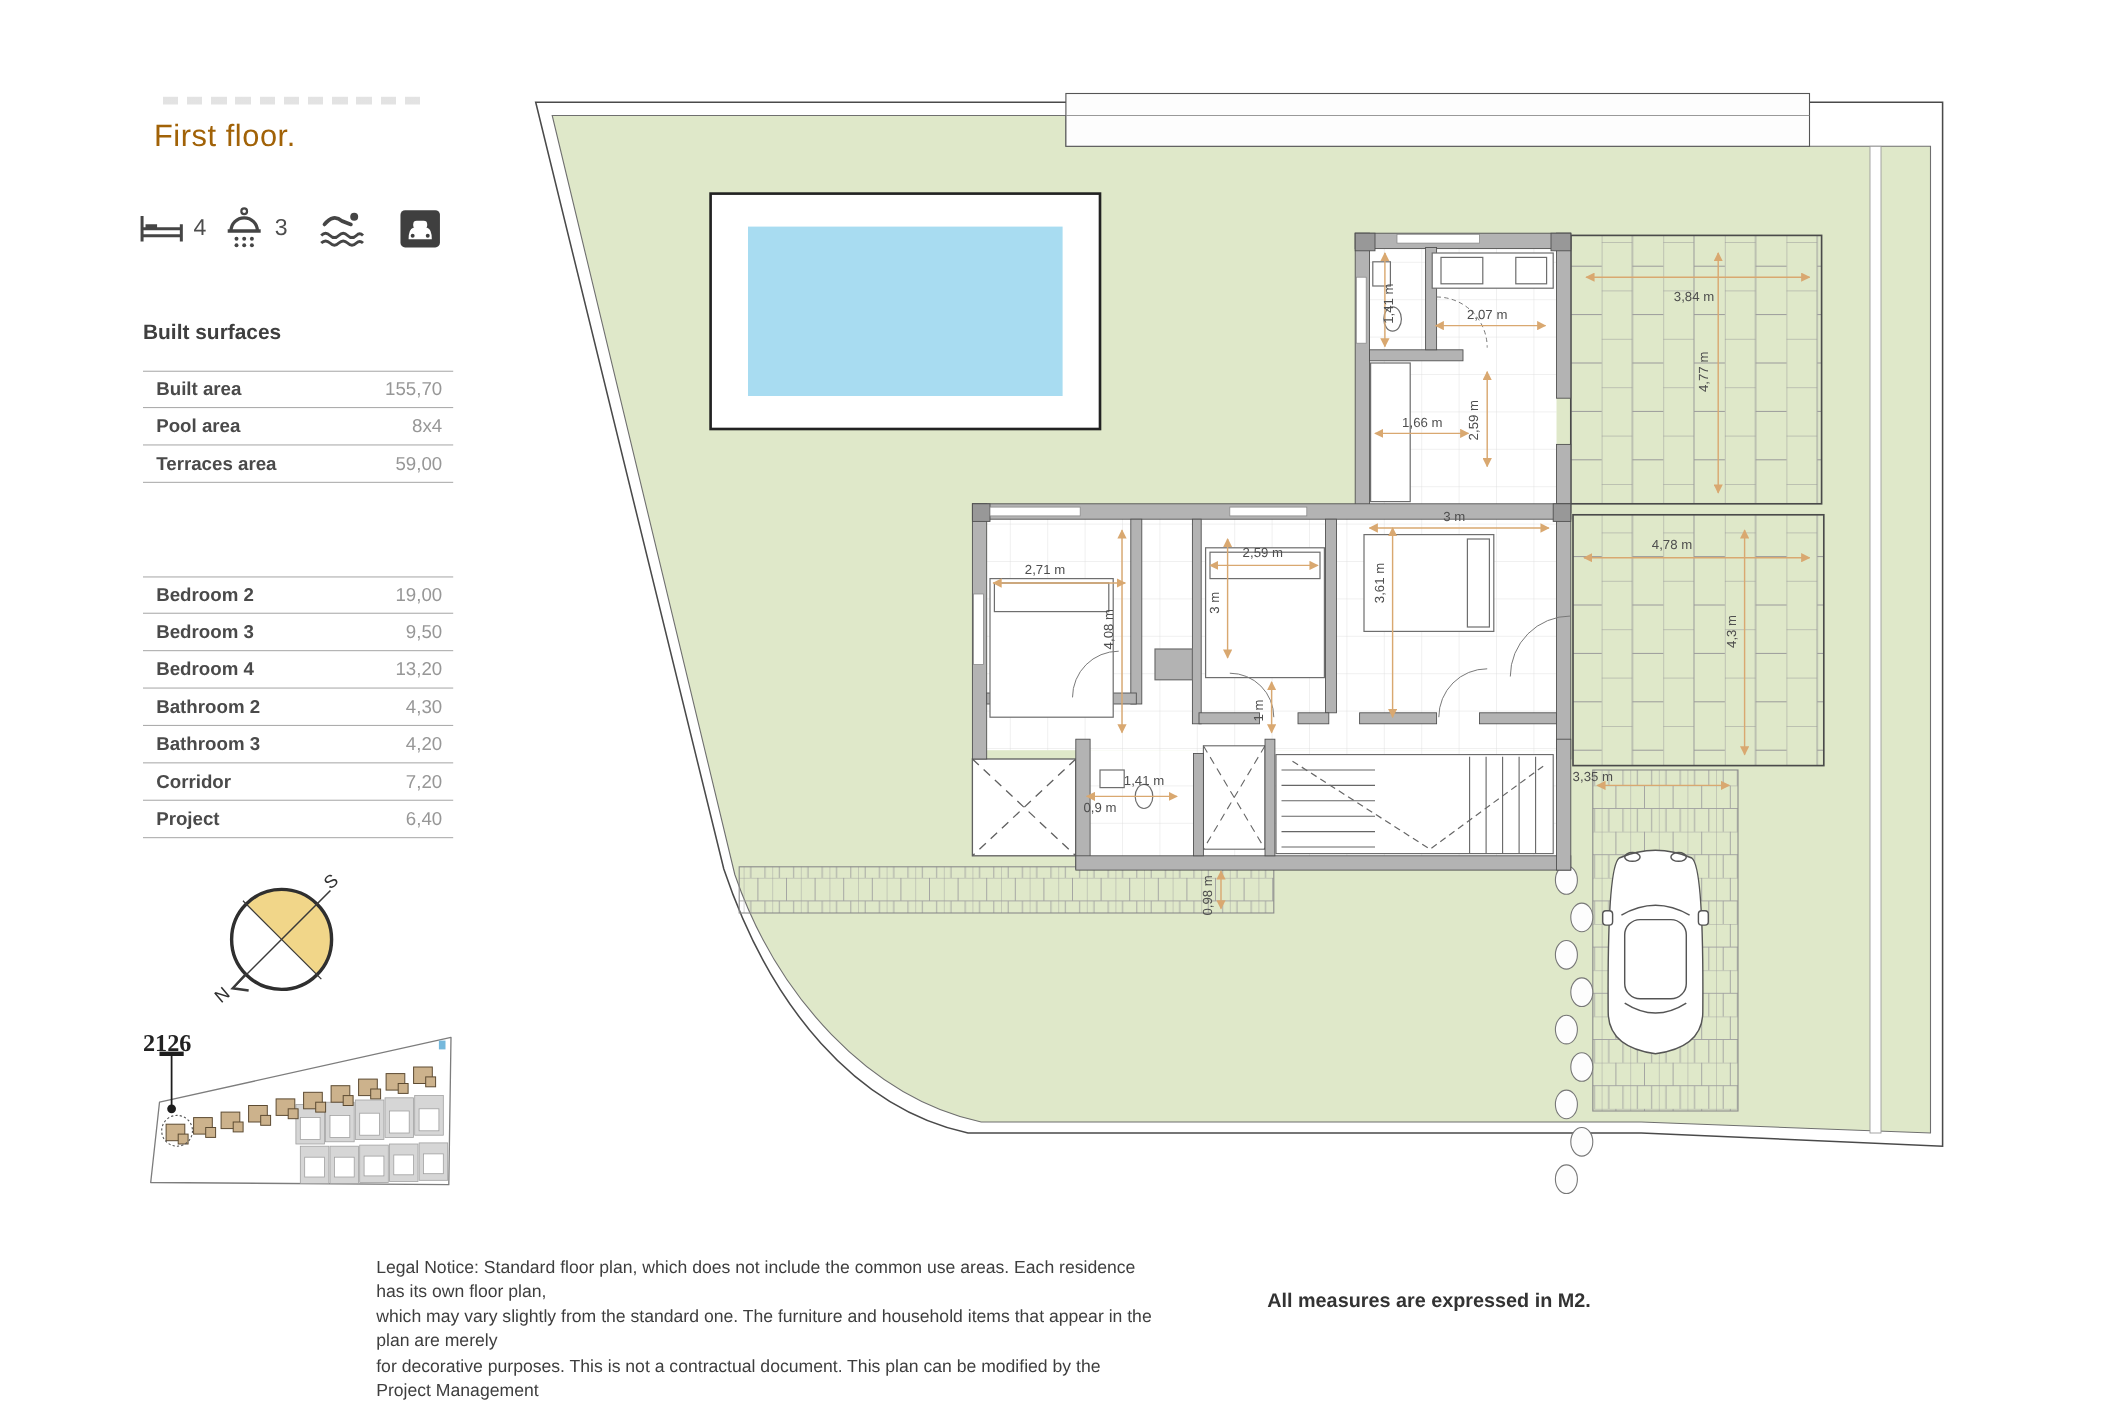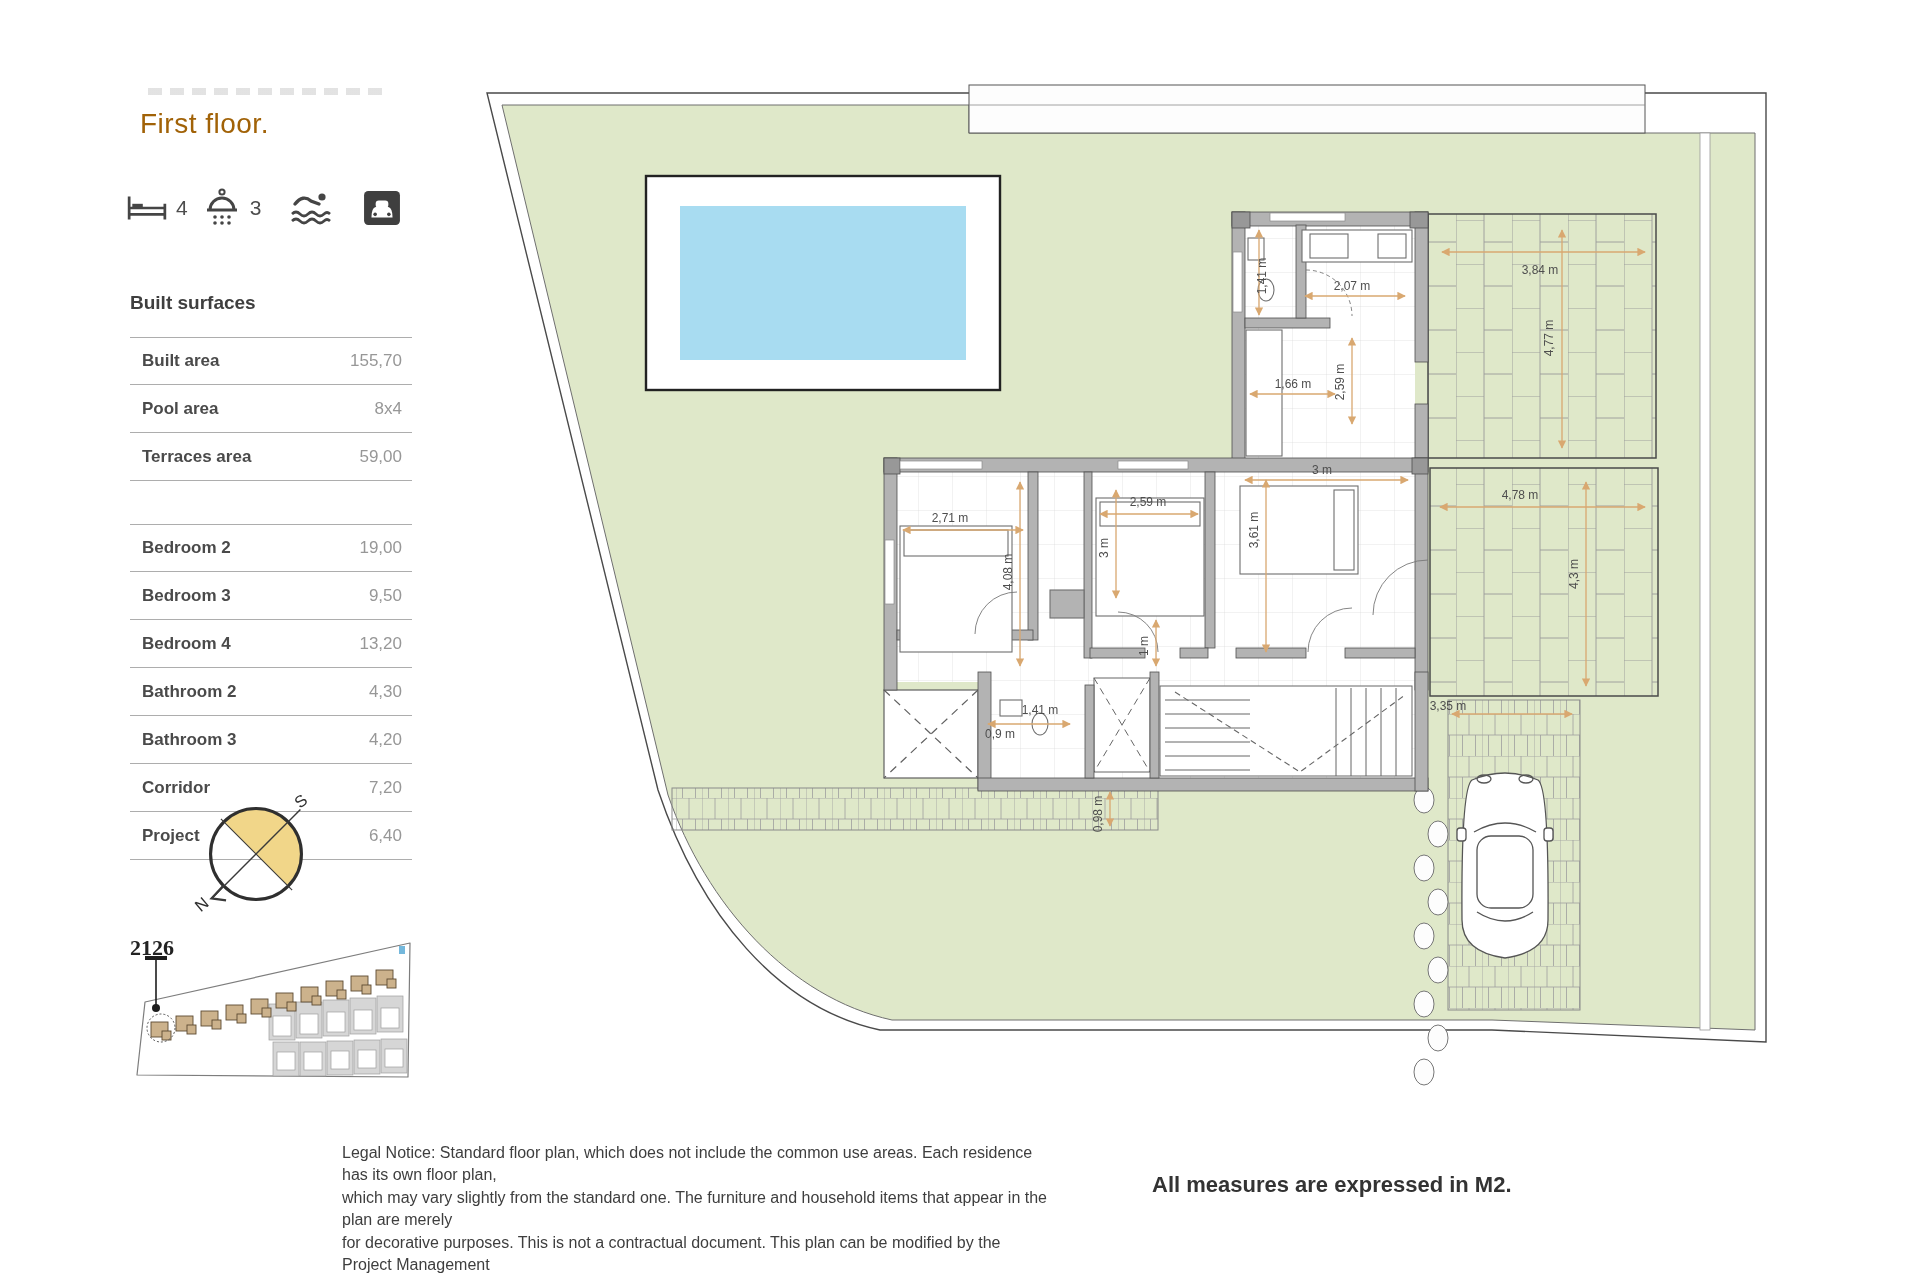--- a/index.html
+++ b/index.html
@@ -8,32 +8,32 @@
   .abs{position:absolute;}
   
   #title{left:130px;top:108px;font-size:28px;color:#a16207;letter-spacing:.5px;margin-left:10px;}
   #ghost{left:148px;top:88px;width:240px;height:7px;opacity:.28;
          background:repeating-linear-gradient(90deg,#9a9a9a 0 14px,transparent 14px 22px);}
   #amenities{left:126px;top:188px;display:flex;align-items:center;gap:14px;}
   .amen{display:flex;align-items:center;gap:8px;}
   .amen .cnt{font-size:21px;color:#4d4d4d;}
   .tbl{left:130px;width:282px;}
   .tbl .row{display:flex;justify-content:space-between;align-items:center;
-            height:48px;border-bottom:1px solid #adadad;padding:0 10px 0 12px;box-sizing:border-box;}
+            height:34px;border-bottom:1px solid #adadad;padding:0 10px 0 12px;box-sizing:border-box;}
   .tbl .row:first-child{border-top:1px solid #adadad;}
   .tbl .lbl{font-weight:bold;font-size:17px;color:#4a4a4a;}
   .tbl .val{font-size:17px;color:#979797;}
   #surf-head{left:130px;top:292px;font-size:19px;font-weight:bold;color:#3f3f3f;}
   #tbl-surfaces{top:337px;}
   #tbl-rooms{top:505px;margin-top:19px;}
   #plot-number{left:130px;top:935px;font-family:"Liberation Serif", serif;font-weight:bold;
                font-size:22px;color:#222222;}
   
   #legal{left:342px;top:1142px;width:706px;font-size:16px;line-height:1.4;color:#3e3e3e;}
-  #measures{left:1152px;top:1172px;font-size:22px;font-weight:bold;color:#333333;}
+  #measures{left:1152px;top:1172px;font-size:18px;font-weight:bold;color:#333333;}
   svg text{font-family:"Liberation Sans", sans-serif;}
   .dim{font-size:12px;fill:#4e4e4e;}
 </style>
 </head>
 <body>
 
 <div id="page">
 
   <svg class="abs" style="left:0;top:0" width="1920" height="1280" viewBox="0 0 1920 1280">
     <defs>

